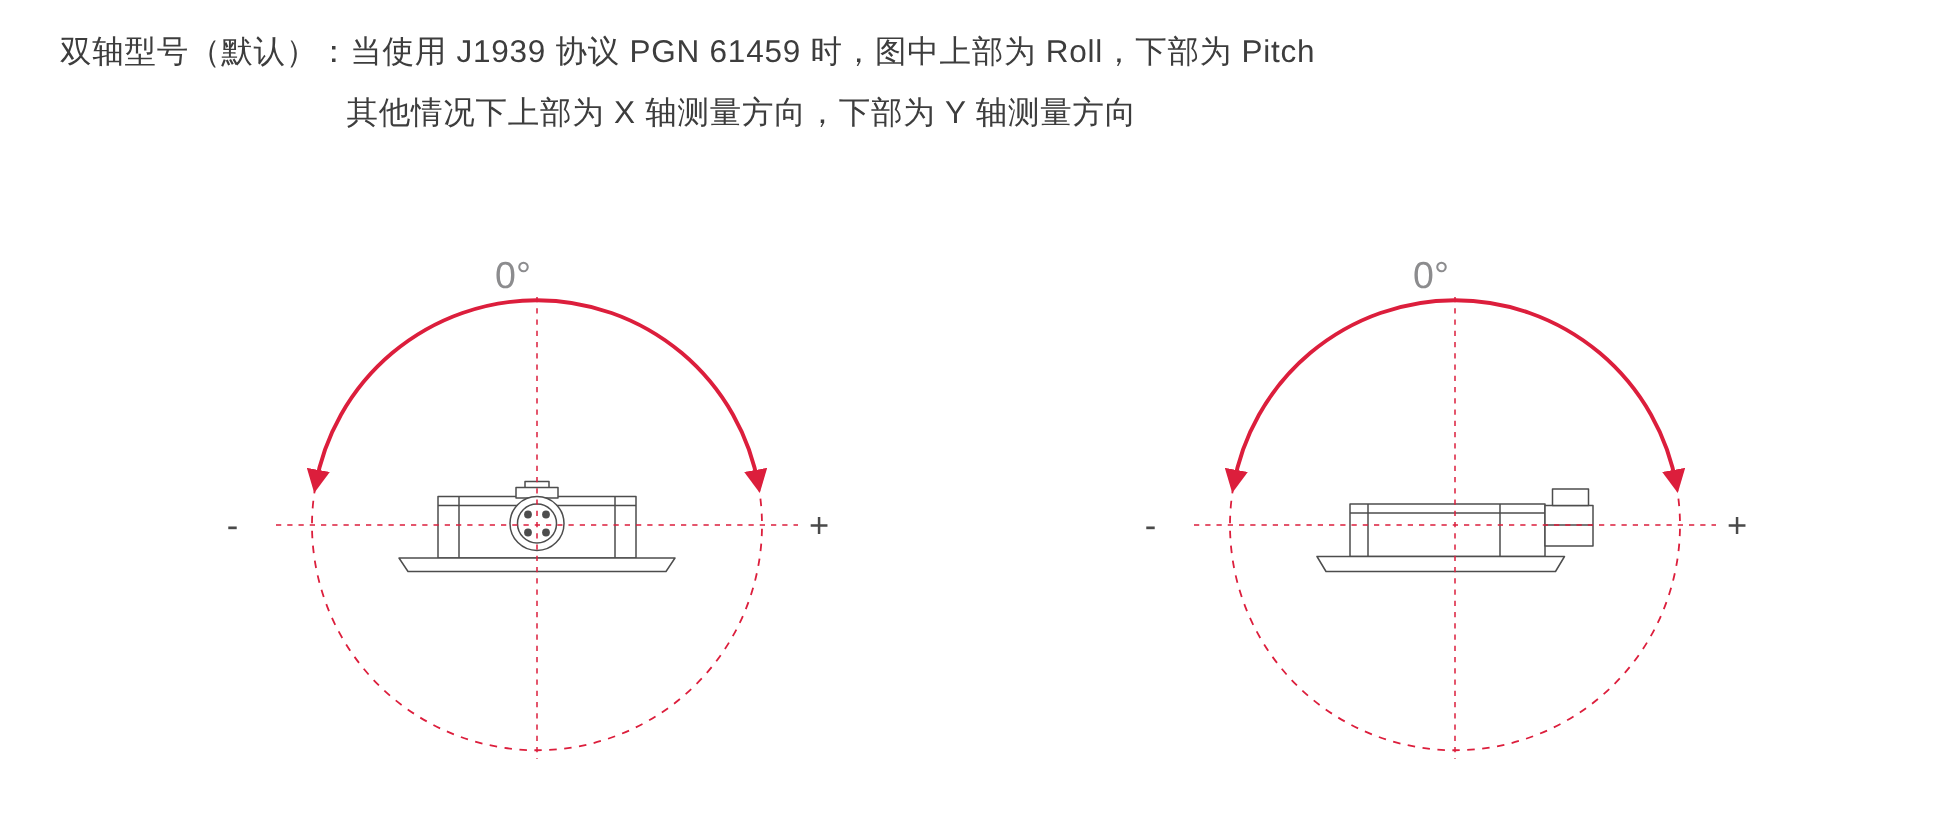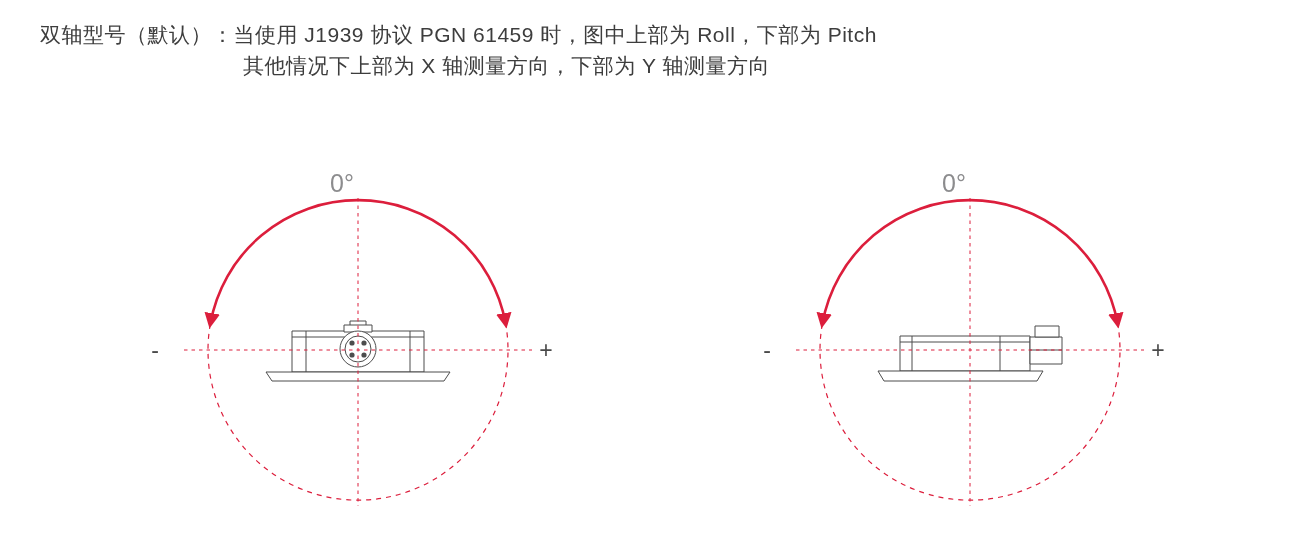--- a/index.html
+++ b/index.html
@@ -14,21 +14,21 @@
   .page { position: absolute; inset: 0; background: #ffffff; }
   .header-line {
     position: absolute;
     font-size: 21px;
     line-height: 28px;
     color: #3d3d3d;
     white-space: nowrap;
     letter-spacing: 0.5px;
   }
   .header-line.l1 { left: 40px; top: 21px; }
-  .header-line.l2 { left: 231px; top: 52px; margin-left: 12px; }
+  .header-line.l2 { left: 231px; top: 62px; }
 
   svg.diagram { position: absolute; width: 436px; height: 370px; }
   svg.diagram.left  { left: 140px; top: 160px; }
   svg.diagram.right { left: 752px; top: 160px; }
 
   .arc-solid  { fill: none; stroke: #dc1e3c; stroke-width: 2.6px; }
   .arc-dashed { fill: none; stroke: #dc1e3c; stroke-width: 1.2px; stroke-dasharray: 5 5; }
   .crossline  { stroke: #dc1e3c; stroke-width: 1px; stroke-dasharray: 3.5 4; }
 
   .zero-label { font-size: 25px; fill: #8c8c8e; text-anchor: middle; }

